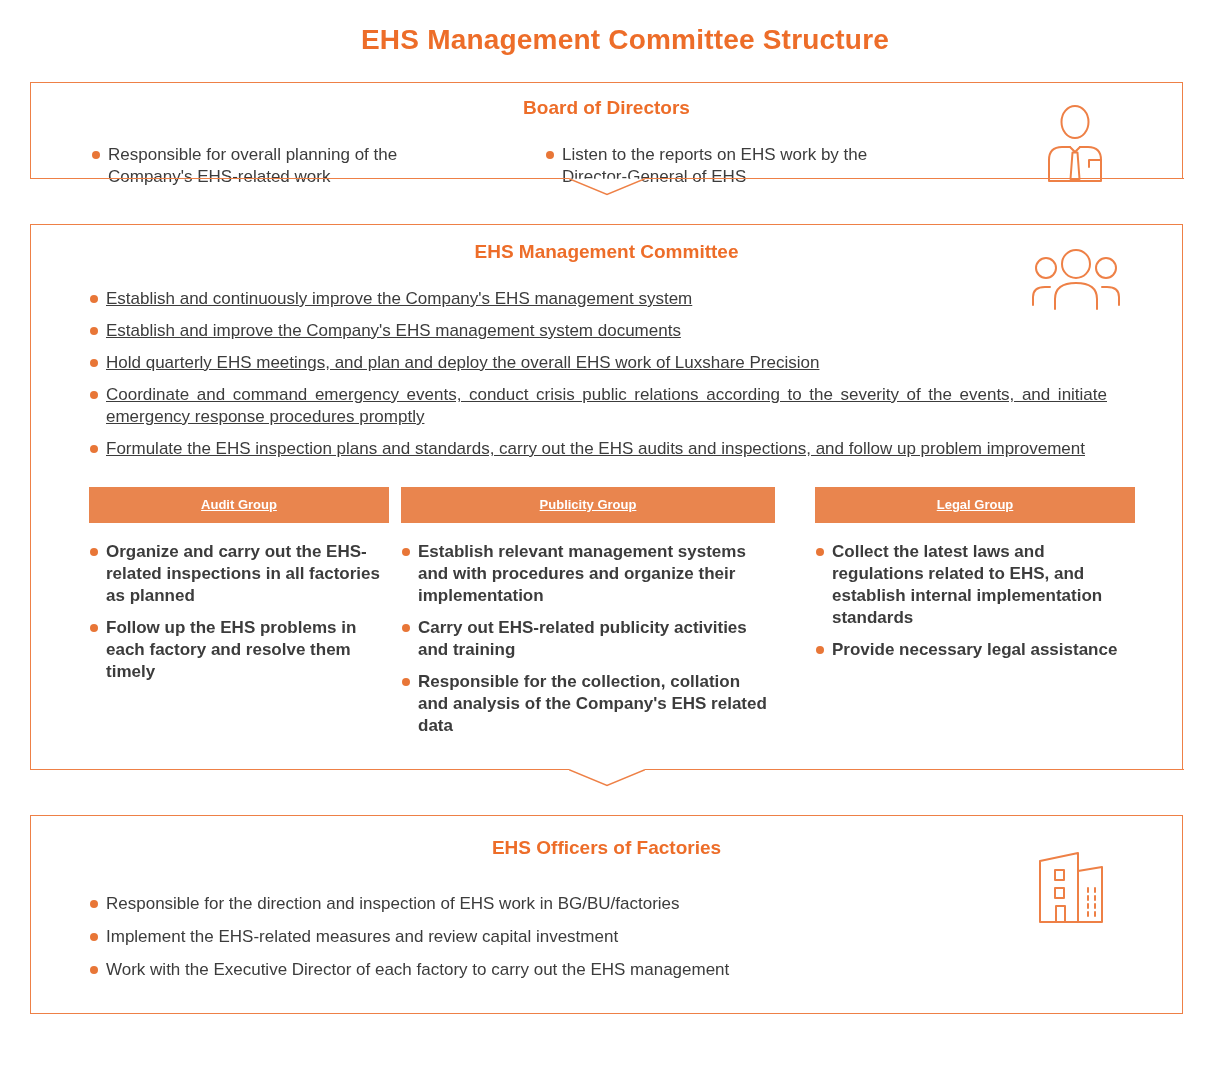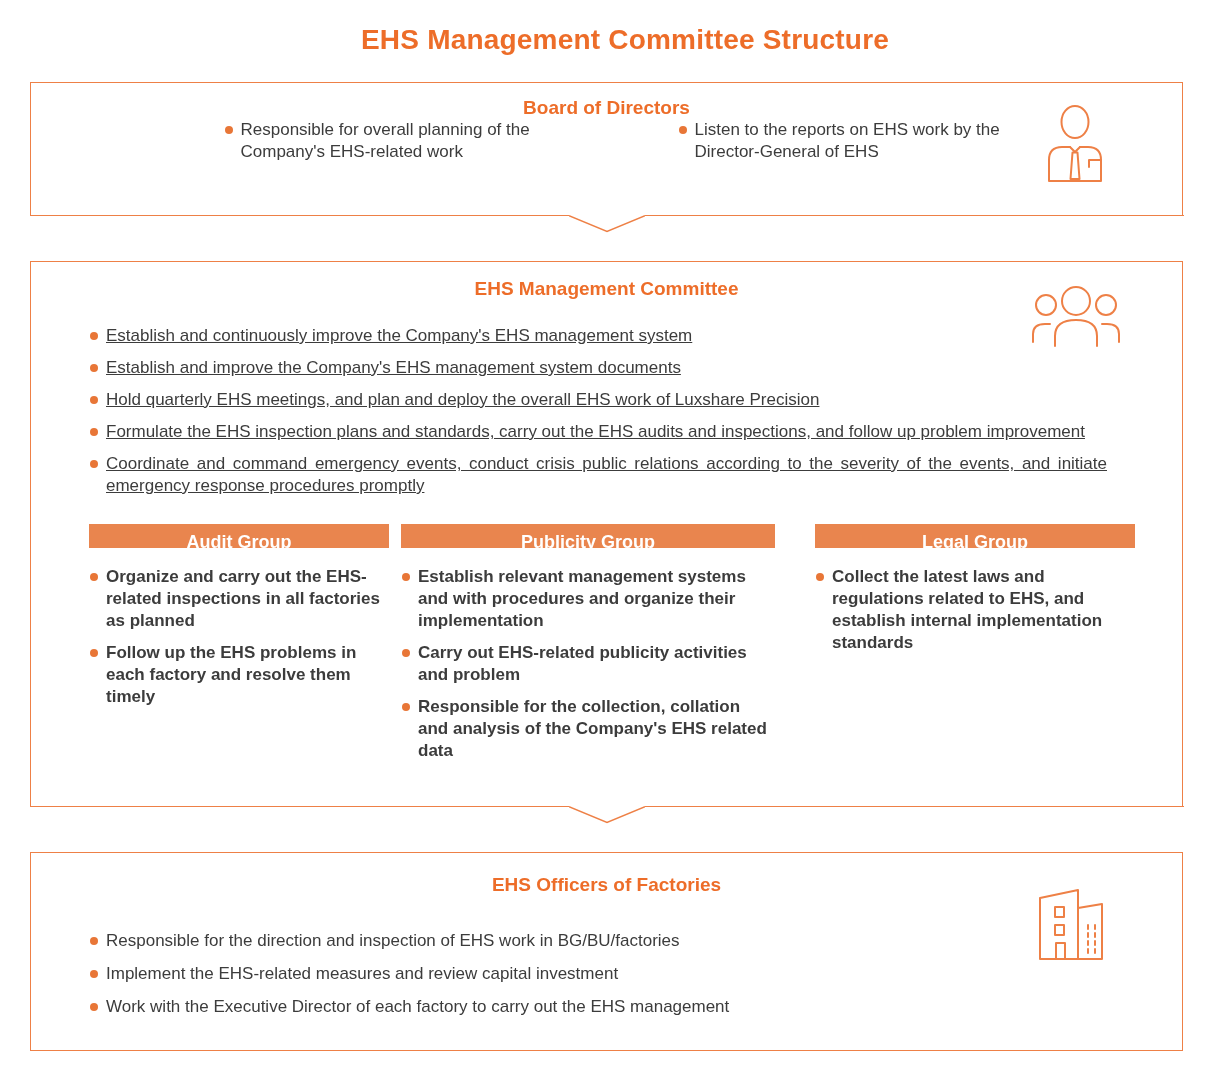--- a/index.html
+++ b/index.html
@@ -21,43 +21,43 @@
     background:linear-gradient(90deg,var(--border) 0 calc(50% - 38px),transparent calc(50% - 38px) calc(50% + 38px),var(--border) calc(50% + 38px) 100%);}
   .vee{position:absolute;left:calc(50% - 38px);bottom:-17px;width:76px;height:18px;display:block;}
 
   .box-title{text-align:center;font-size:19px;font-weight:bold;color:var(--orange);}
 
   ul{list-style:none;}
   li.bullet{position:relative;padding-left:17px;font-size:17px;line-height:22px;}
   li.bullet::before{content:"";position:absolute;left:1px;top:7px;width:8px;height:8px;border-radius:50%;background:var(--dot);}
 
   
-  .box-board{margin-top:26px;height:134px;}
+  .box-board{margin-top:26px;height:97px;}
   .box-board .box-title{margin-top:14px;}
-  .board-cols{display:flex;justify-content:center;}
+  .board-cols{display:flex;margin-top:25px;}
   .board-col1{margin-left:60px;width:315px;}
   .board-col2{margin-left:139px;width:372px;}
   .corner-icon{position:absolute;}
   .icon-person{top:22px;right:76px;width:62px;height:80px;}
   .icon-group{top:22px;right:60px;width:92px;height:64px;}
   .icon-buildings{top:28px;right:72px;width:78px;height:82px;}
 
   
   .box-committee{margin-top:45px;height:546px;}
   .box-committee .box-title{margin-top:16px;}
   .committee-list{margin:25px 75px 0 58px;}
   .committee-list li.bullet{margin-bottom:10px;text-align:justify;text-decoration:underline;}
   .committee-list li.bullet:last-child{margin-bottom:0;}
 
   .groups{display:flex;margin:27px 0 0 58px;}
   .group{flex:0 0 auto;}
   .group-audit{width:300px;}
   .group-publicity{width:374px;margin-left:12px;}
   .group-legal{width:320px;margin-left:40px;}
-  .group-bar{height:24px;line-height:36px;background:var(--bar);color:#fff;text-align:center;font-size:18px;font-weight:600;}
+  .group-bar{height:36px;line-height:36px;background:var(--bar);color:#fff;text-align:center;font-size:13px;font-weight:600;text-decoration:underline;}
   .group ul{margin-top:18px;}
   .group li.bullet{margin-bottom:10px;font-weight:bold;}
 
   
   .box-officers{margin-top:45px;height:199px;}
   .box-officers .box-title{margin-top:21px;}
   .officers-list{margin:34px 75px 0 58px;}
   .officers-list li.bullet{margin-bottom:11px;}
 
   svg.oicon{stroke:var(--border);fill:none;stroke-width:2;stroke-linejoin:round;stroke-linecap:round;}
@@ -91,44 +91,45 @@
       <path d="M0 0.75 L38 16.5 L76 0.75" fill="#fff" stroke="#EE8046" stroke-width="1.5"></path>
     </svg>
   </section>
 
   <section class="box notched box-committee">
     <h2 class="box-title">EHS Management Committee</h2>
     <ul class="committee-list">
       <li class="bullet">Establish and continuously improve the Company's EHS management system</li>
       <li class="bullet">Establish and improve the Company's EHS management system documents</li>
       <li class="bullet">Hold quarterly EHS meetings, and plan and deploy the overall EHS work of Luxshare Precision</li>
+      <li class="bullet">Coordinate and command emergency events, conduct crisis public relations according to the severity of the events, and initiate emergency response procedures promptly</li>
       <li class="bullet">Formulate the EHS inspection plans and standards, carry out the EHS audits and inspections, and follow up problem improvement</li>
-      <li class="bullet">Coordinate and command emergency events, conduct crisis public relations according to the severity of the events, and initiate emergency response procedures promptly</li>
     </ul>
 
     <div class="groups">
       <div class="group group-audit">
         <div class="group-bar">Audit Group</div>
         <ul>
           <li class="bullet">Organize and carry out the EHS-related inspections in all factories as planned</li>
           <li class="bullet">Follow up the EHS problems in each factory and resolve them timely</li>
         </ul>
       </div>
       <div class="group group-publicity">
         <div class="group-bar">Publicity Group</div>
         <ul>
           <li class="bullet">Establish relevant management systems and with procedures and organize their implementation</li>
-          <li class="bullet">Carry out EHS-related publicity activities and problem</li>
+          <li class="bullet">Carry out EHS-related publicity activities and training</li>
           <li class="bullet">Responsible for the collection, collation and analysis of the Company's EHS related data</li>
         </ul>
       </div>
       <div class="group group-legal">
         <div class="group-bar">Legal Group</div>
         <ul>
           <li class="bullet">Collect the latest laws and regulations related to EHS, and establish internal implementation standards</li>
+          <li class="bullet">Provide necessary legal assistance</li>
         </ul>
       </div>
     </div>
 
     <svg class="oicon corner-icon icon-group" viewBox="0 0 92 64">
       <circle cx="46" cy="17" r="14"></circle>
       <path d="M25 62 V52 Q25 36 46 36 Q67 36 67 52 V62"></path>
       <circle cx="16" cy="21" r="10"></circle>
       <path d="M3 58 V50 Q3 40 15 40 L20 40"></path>
       <circle cx="76" cy="21" r="10"></circle>

